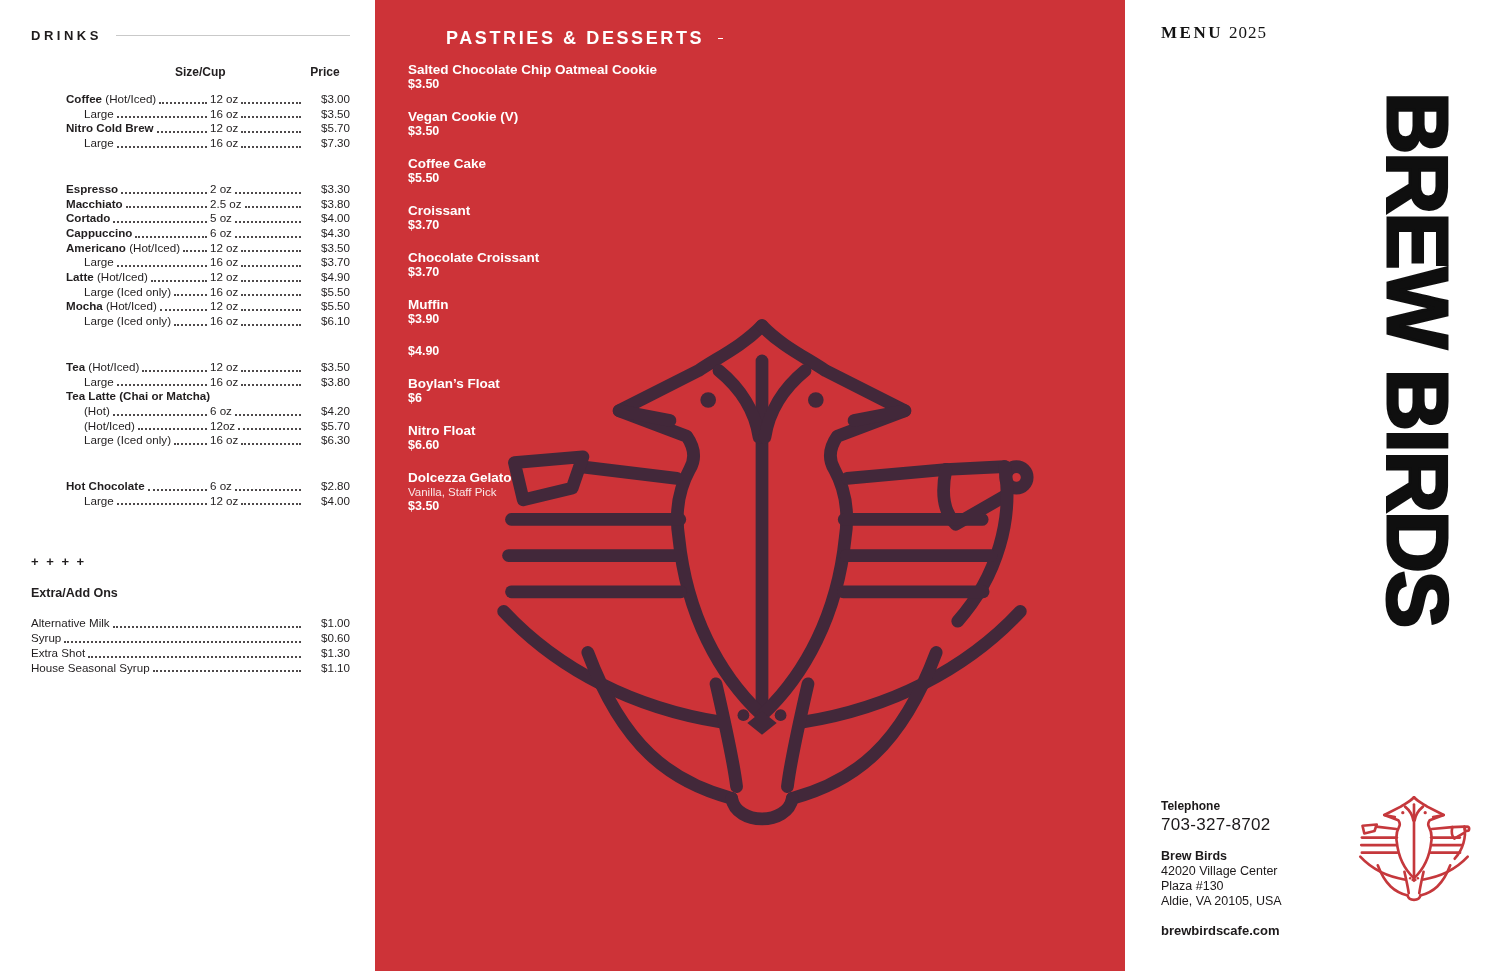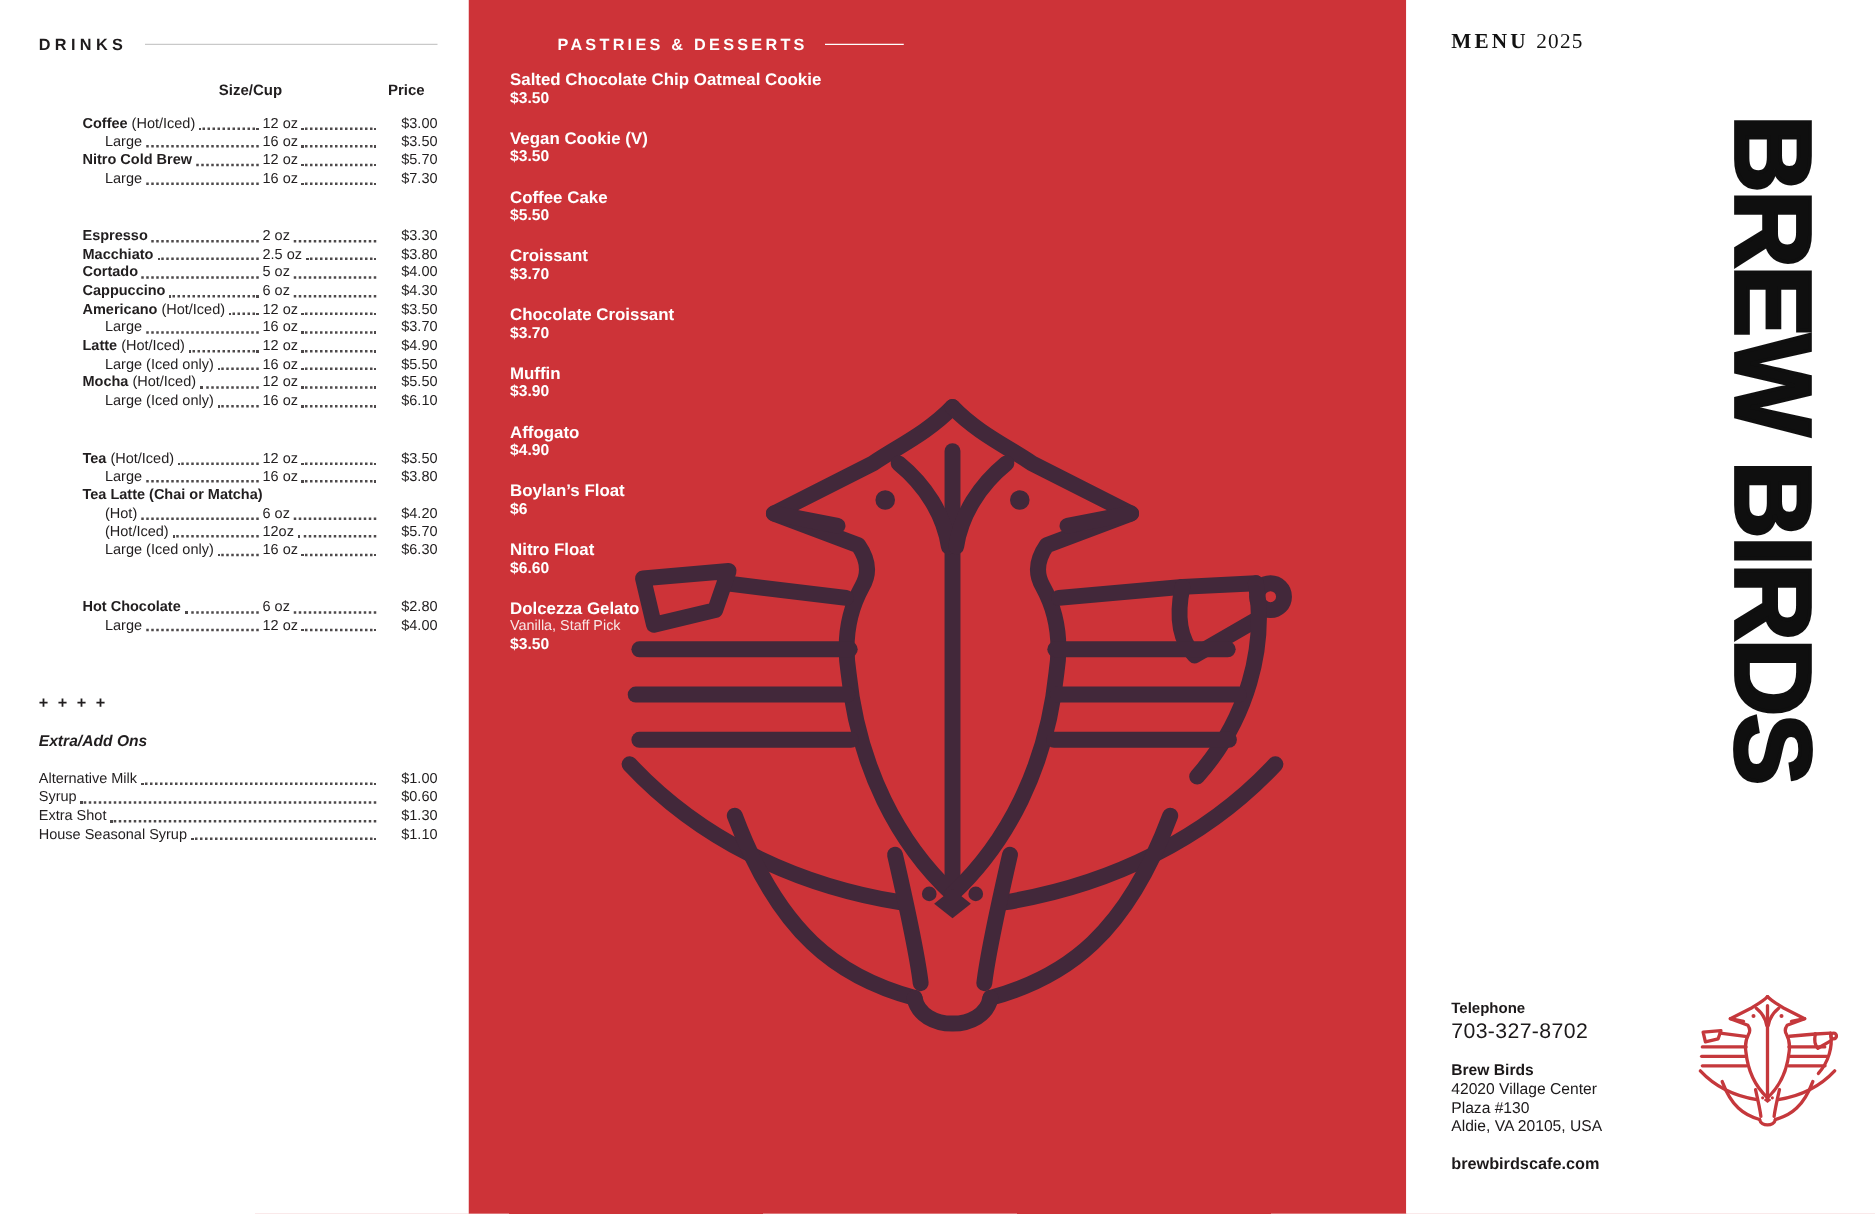--- a/index.html
+++ b/index.html
@@ -33,33 +33,33 @@
   .mrow .c1 { width:144px; display:flex; align-items:flex-end; overflow:hidden; }
   .mrow.ind .c1 { padding-left:18px; }
   .mrow .c2 { flex:1; display:flex; align-items:flex-end; overflow:hidden; }
   .mrow .nm, .mrow .sz { white-space:nowrap; }
   .mrow b { font-weight:700; }
   .dots { flex:1; border-bottom:2px dotted #3a3637; margin:0 3px 3px 3px; min-width:6px; opacity:.9; }
   .mrow .pr { width:46px; text-align:right; white-space:nowrap; }
   .mrow.hdr { font-weight:700;text-align:right; }
 
   .plus-row { margin-top:46px; font-size:13px; font-weight:700; letter-spacing:2px; }
-  .addons-title { margin-top:17px; font-size:12.5px; font-weight:700;font-style:italic; }
+  .addons-title { margin-top:17px; font-size:12.5px; font-weight:700; }
   .addons-list { margin-top:16px; }
   .arow { display:flex; font-size:11.6px; line-height:14.7px; align-items:flex-end; }
   .arow .c1 { flex:1; display:flex; align-items:flex-end; overflow:hidden; }
   .arow .pr { width:46px; text-align:right; white-space:nowrap; }
 
   
   .panel-mid {
     width:750px; height:100%; background:#cd3338; position:relative;
     padding:28px 27px 0 33px; color:#ffffff;
   }
   .pastry-head { display:flex; align-items:center; width:315px; }
-  .pastry-title { font-size:13px; font-weight:700; letter-spacing:2.6px; white-space:nowrap;padding-left:38px; }
+  .pastry-title { font-size:18px; font-weight:700; letter-spacing:2.6px; white-space:nowrap;padding-left:38px; }
   .pastry-rule { flex:1; height:1px; background:#ffffff; margin-left:14px; }
   .pastry-list { margin-top:13px; position:relative; z-index:2; }
   .pastry-item { margin-bottom:17px; }
   .pastry-name { font-size:13.5px; font-weight:700; line-height:15px; }
   .pastry-note { font-size:11.5px; font-weight:400; line-height:13px; color:rgba(255,255,255,.88); margin-top:1px; }
   .pastry-price { font-size:12.5px; font-weight:700; line-height:15px; }
   .emblem-big { position:absolute; left:113px; top:318px; width:548px; height:532px; color:#42283a; z-index:1; }
 
   
   .panel-right { width:375px; height:100%; background:#ffffff; position:relative; }
@@ -455,21 +455,20 @@
         </div>
         <div class="pastry-item">
           <div class="pastry-name">Chocolate Croissant</div>
           <div class="pastry-price">$3.70</div>
         </div>
         <div class="pastry-item">
           <div class="pastry-name">Muffin</div>
           <div class="pastry-price">$3.90</div>
         </div>
         <div class="pastry-item">
-          <div class="pastry-name">Affogato</div>
           <div class="pastry-price">$4.90</div>
         </div>
         <div class="pastry-item">
           <div class="pastry-name">Boylan’s Float</div>
           <div class="pastry-price">$6</div>
         </div>
         <div class="pastry-item">
           <div class="pastry-name">Nitro Float</div>
           <div class="pastry-price">$6.60</div>
         </div>

